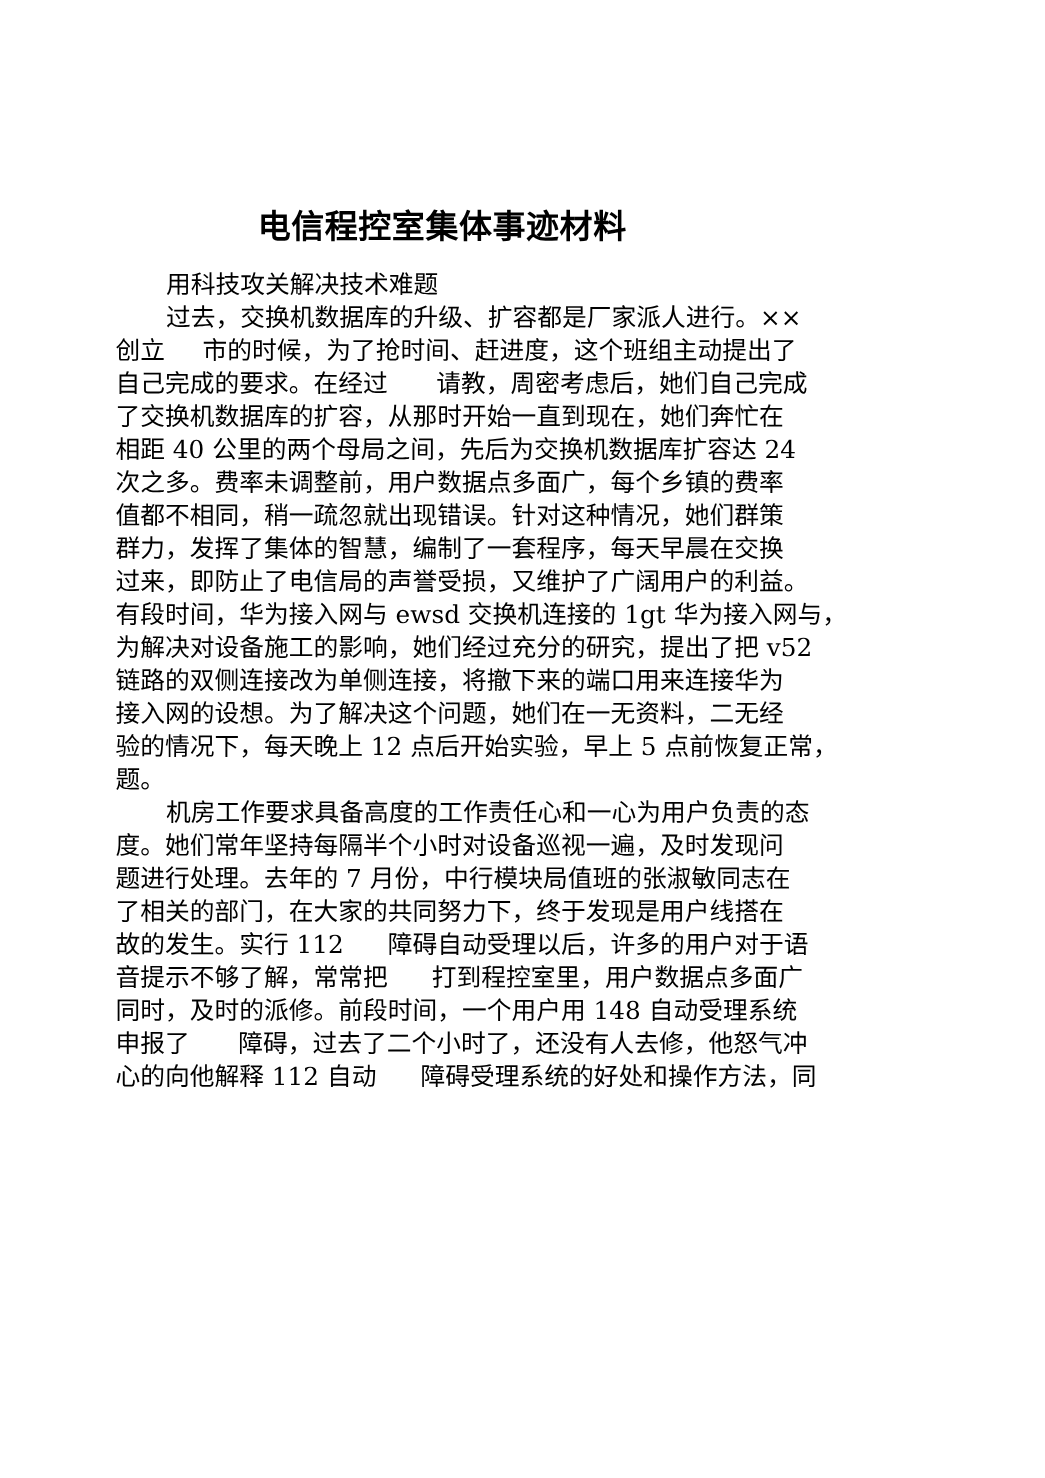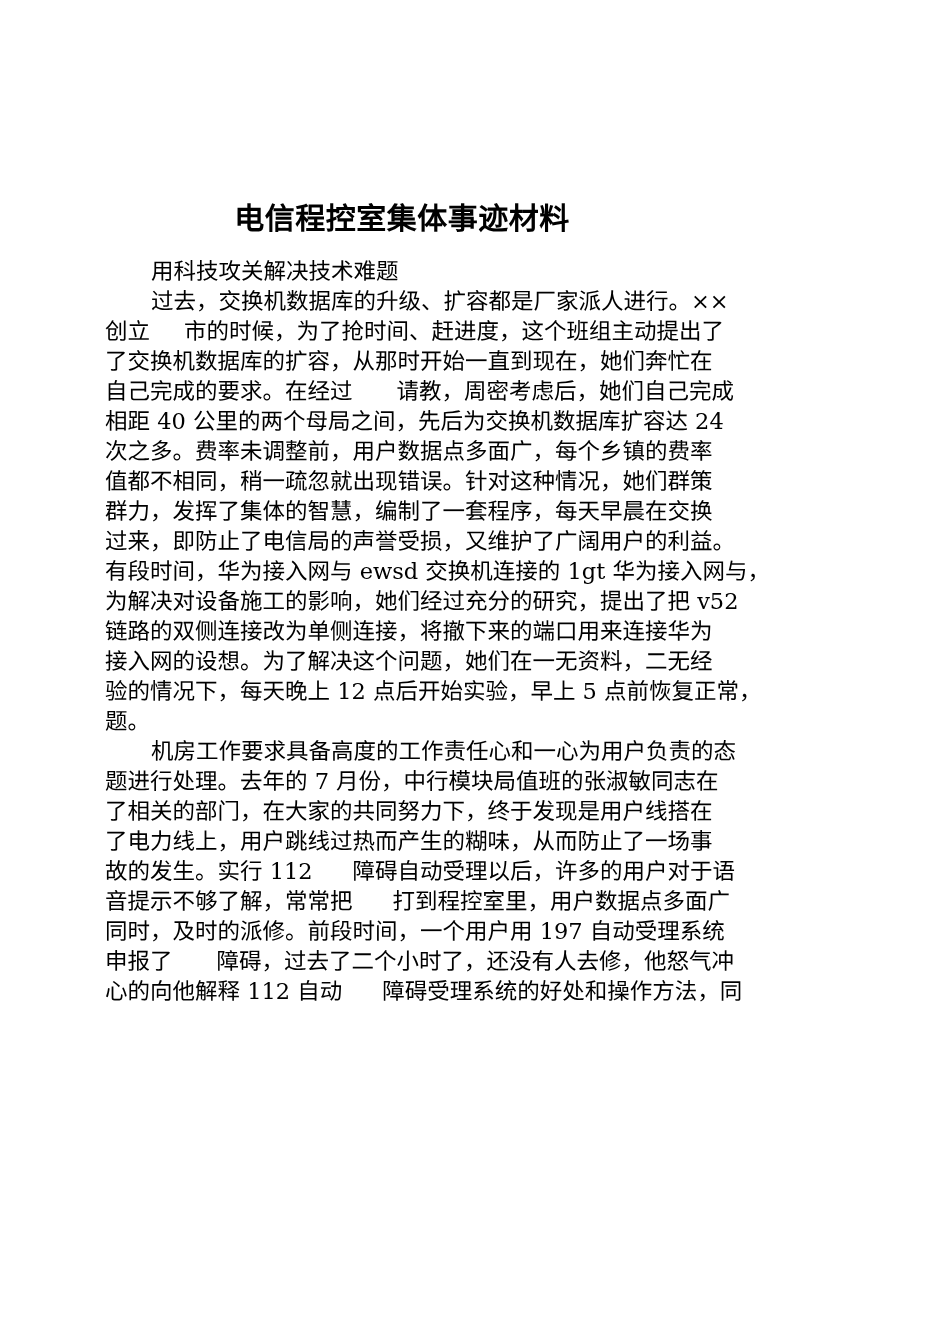--- a/index.html
+++ b/index.html
@@ -25,35 +25,35 @@
     top: 0;
     width: 950px;
     height: 1344px;
     background: #ffffff;
   }
 
   
   .doc-title {
     position: absolute;
     left: 0;
-    top: 178px;
+    top: 166px;
     width: 804px;
     text-align: center;
     font-size: 30px;
     line-height: 42px;
     font-weight: bold;
     letter-spacing: 0.5px;
     white-space: pre;
   }
 
   
   .doc-body {
     position: absolute;
     left: 105px;
-    top: 256px;
+    top: 244px;
     width: 742px;
   }
 
   
   .ln {
     display: block;
     height: 30px;
     font-size: 22.5px;
     line-height: 30px;
     white-space: pre;
@@ -81,47 +81,47 @@
   <h1 class="doc-title">电信程控室集体事迹材料</h1>
 
   <div class="doc-body">
 
     <div class="ln indent">用科技攻关解决技术难题</div>
 
     <div class="ln indent">过去，交换机数据库的升级、扩容都是厂家派人进行。××</div>
 
     <div class="ln"><span>创立</span><span class="gap g1"></span><span>市的时候，为了抢时间、赶进度，这个班组主动提出了</span></div>
 
+    <div class="ln"><span>自己完成的要求。在经过</span><span class="gap g2"></span><span>请教，周密考虑后，她们自己完成</span></div>
+
     <div class="ln">了交换机数据库的扩容，从那时开始一直到现在，她们奔忙在</div>
-
-    <div class="ln"><span>自己完成的要求。在经过</span><span class="gap g2"></span><span>请教，周密考虑后，她们自己完成</span></div>
     <div class="ln">相距 40 公里的两个母局之间，先后为交换机数据库扩容达 24</div>
     <div class="ln">次之多。费率未调整前，用户数据点多面广，每个乡镇的费率</div>
     <div class="ln">值都不相同，稍一疏忽就出现错误。针对这种情况，她们群策</div>
     <div class="ln">群力，发挥了集体的智慧，编制了一套程序，每天早晨在交换</div>
     <div class="ln">过来，即防止了电信局的声誉受损，又维护了广阔用户的利益。</div>
     <div class="ln">有段时间，华为接入网与 ewsd 交换机连接的 1gt 华为接入网与，</div>
     <div class="ln">为解决对设备施工的影响，她们经过充分的研究，提出了把 v52</div>
     <div class="ln">链路的双侧连接改为单侧连接，将撤下来的端口用来连接华为</div>
     <div class="ln">接入网的设想。为了解决这个问题，她们在一无资料，二无经</div>
     <div class="ln">验的情况下，每天晚上 12 点后开始实验，早上 5 点前恢复正常，</div>
     <div class="ln">题。</div>
 
 
     <div class="ln indent">机房工作要求具备高度的工作责任心和一心为用户负责的态</div>
 
+    <div class="ln">度。她们常年坚持每隔半个小时对设备巡视一遍，及时发现问</div>
     <div class="ln">题进行处理。去年的 7 月份，中行模块局值班的张淑敏同志在</div>
     <div class="ln">了相关的部门，在大家的共同努力下，终于发现是用户线搭在</div>
-    <div class="ln">了电力线上，用户跳线过热而产生的糊味，从而防止了一场事</div>
 
     <div class="ln"><span>故的发生。实行 112</span><span class="gap g3"></span><span>障碍自动受理以后，许多的用户对于语</span></div>
 
     <div class="ln"><span>音提示不够了解，常常把</span><span class="gap g3"></span><span>打到程控室里，用户数据点多面广</span></div>
 
-    <div class="ln">同时，及时的派修。前段时间，一个用户用 197 自动受理系统</div>
+    <div class="ln">同时，及时的派修。前段时间，一个用户用 148 自动受理系统</div>
 
     <div class="ln"><span>申报了</span><span class="gap g2"></span><span>障碍，过去了二个小时了，还没有人去修，他怒气冲</span></div>
 
 
     <div class="ln"><span>心的向他解释 112 自动</span><span class="gap g3"></span><span>障碍受理系统的好处和操作方法，同</span></div>
 
   </div>
 </div>
 
 </body></html>

